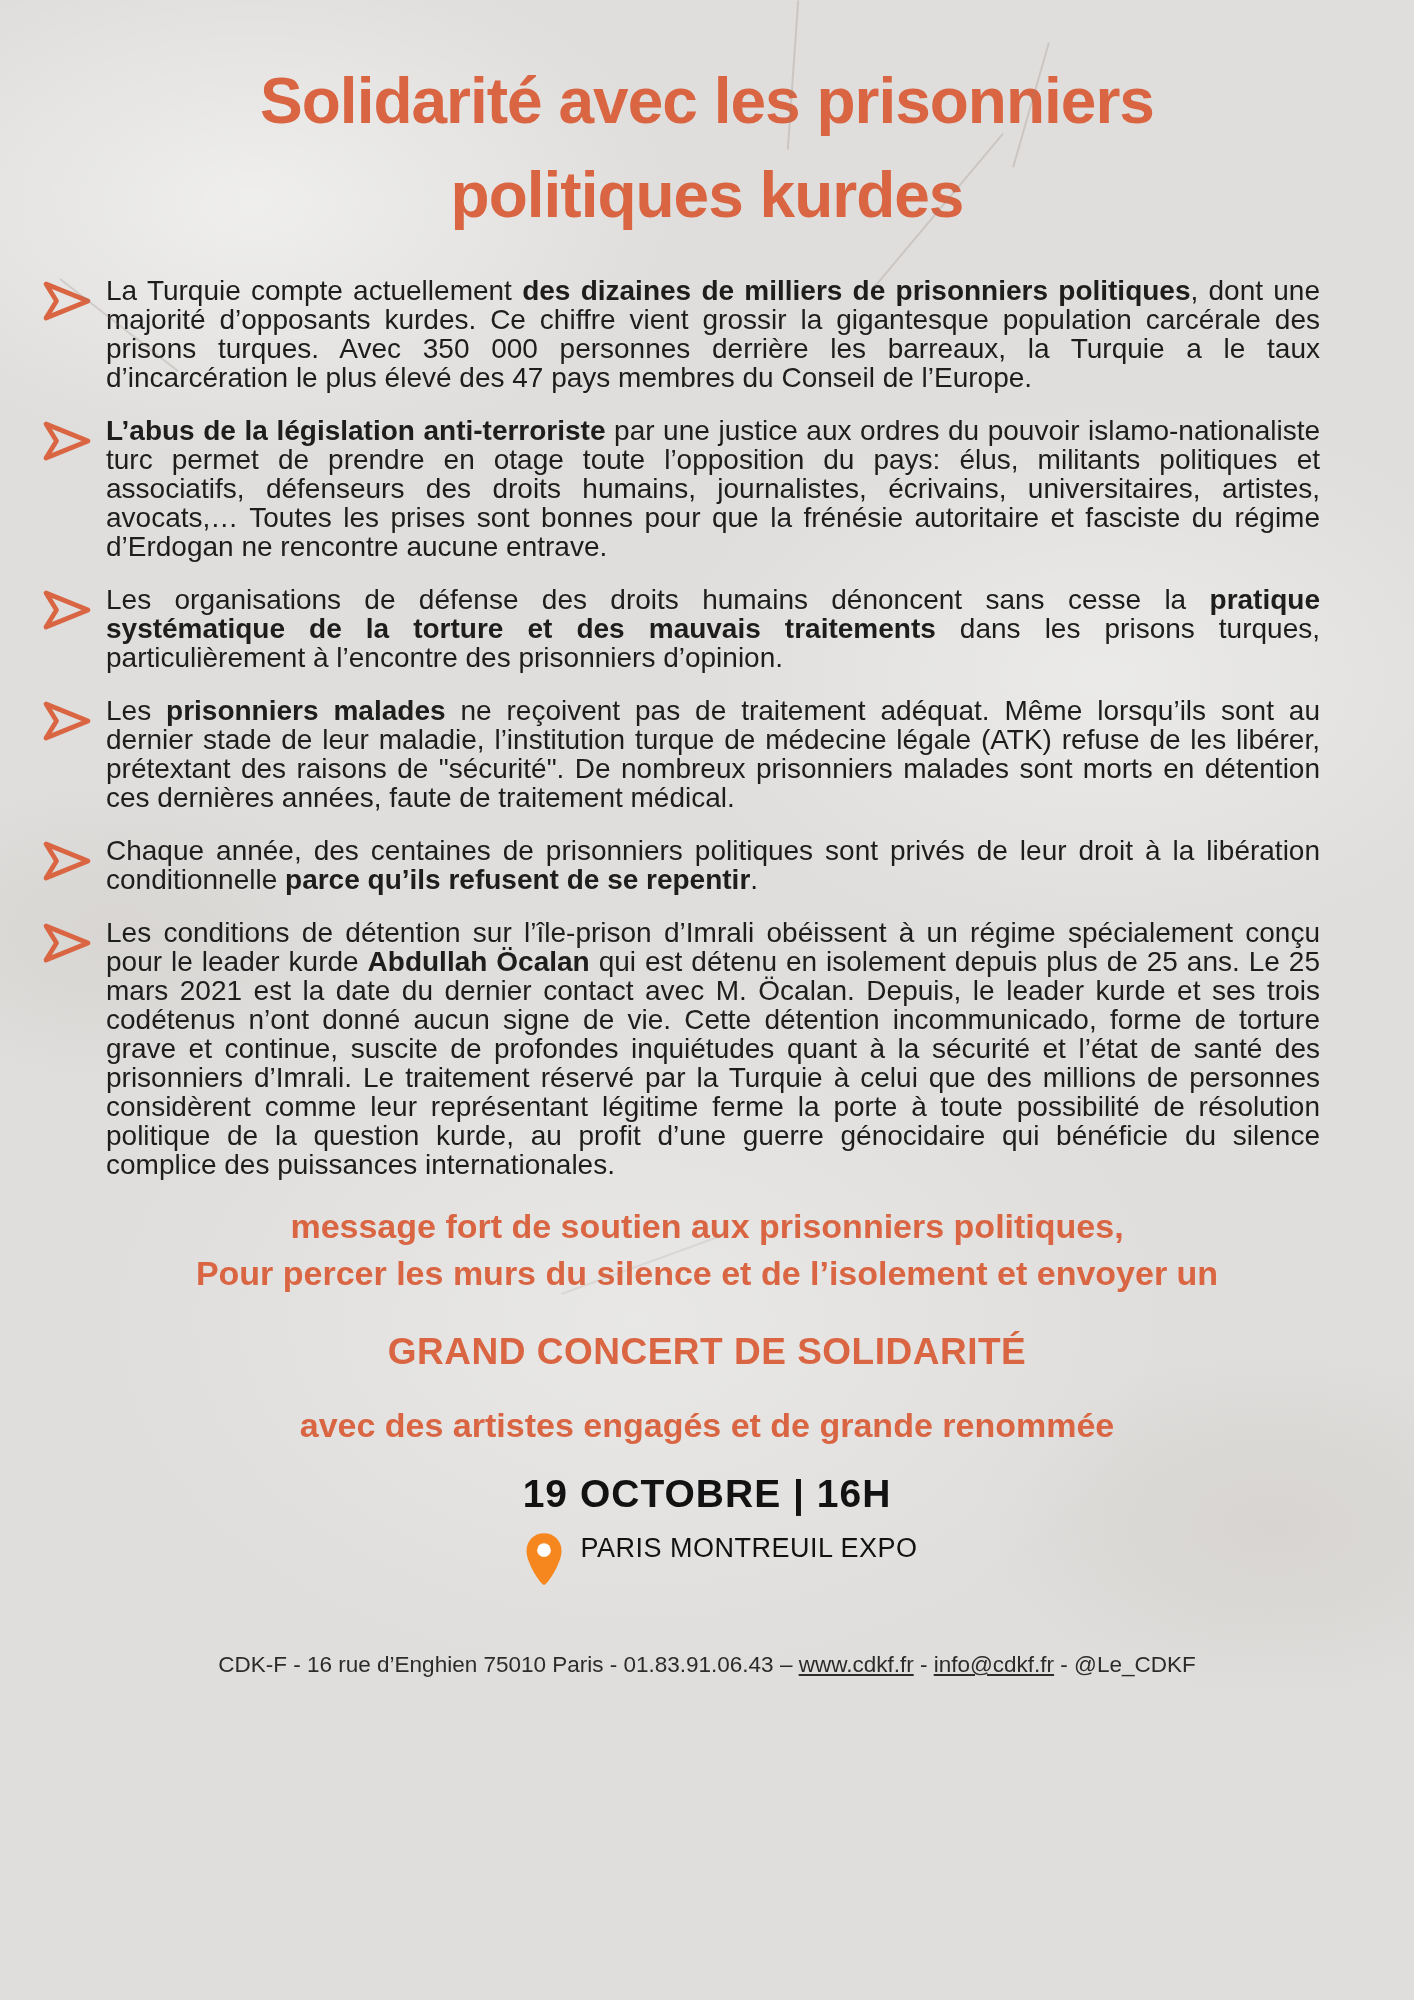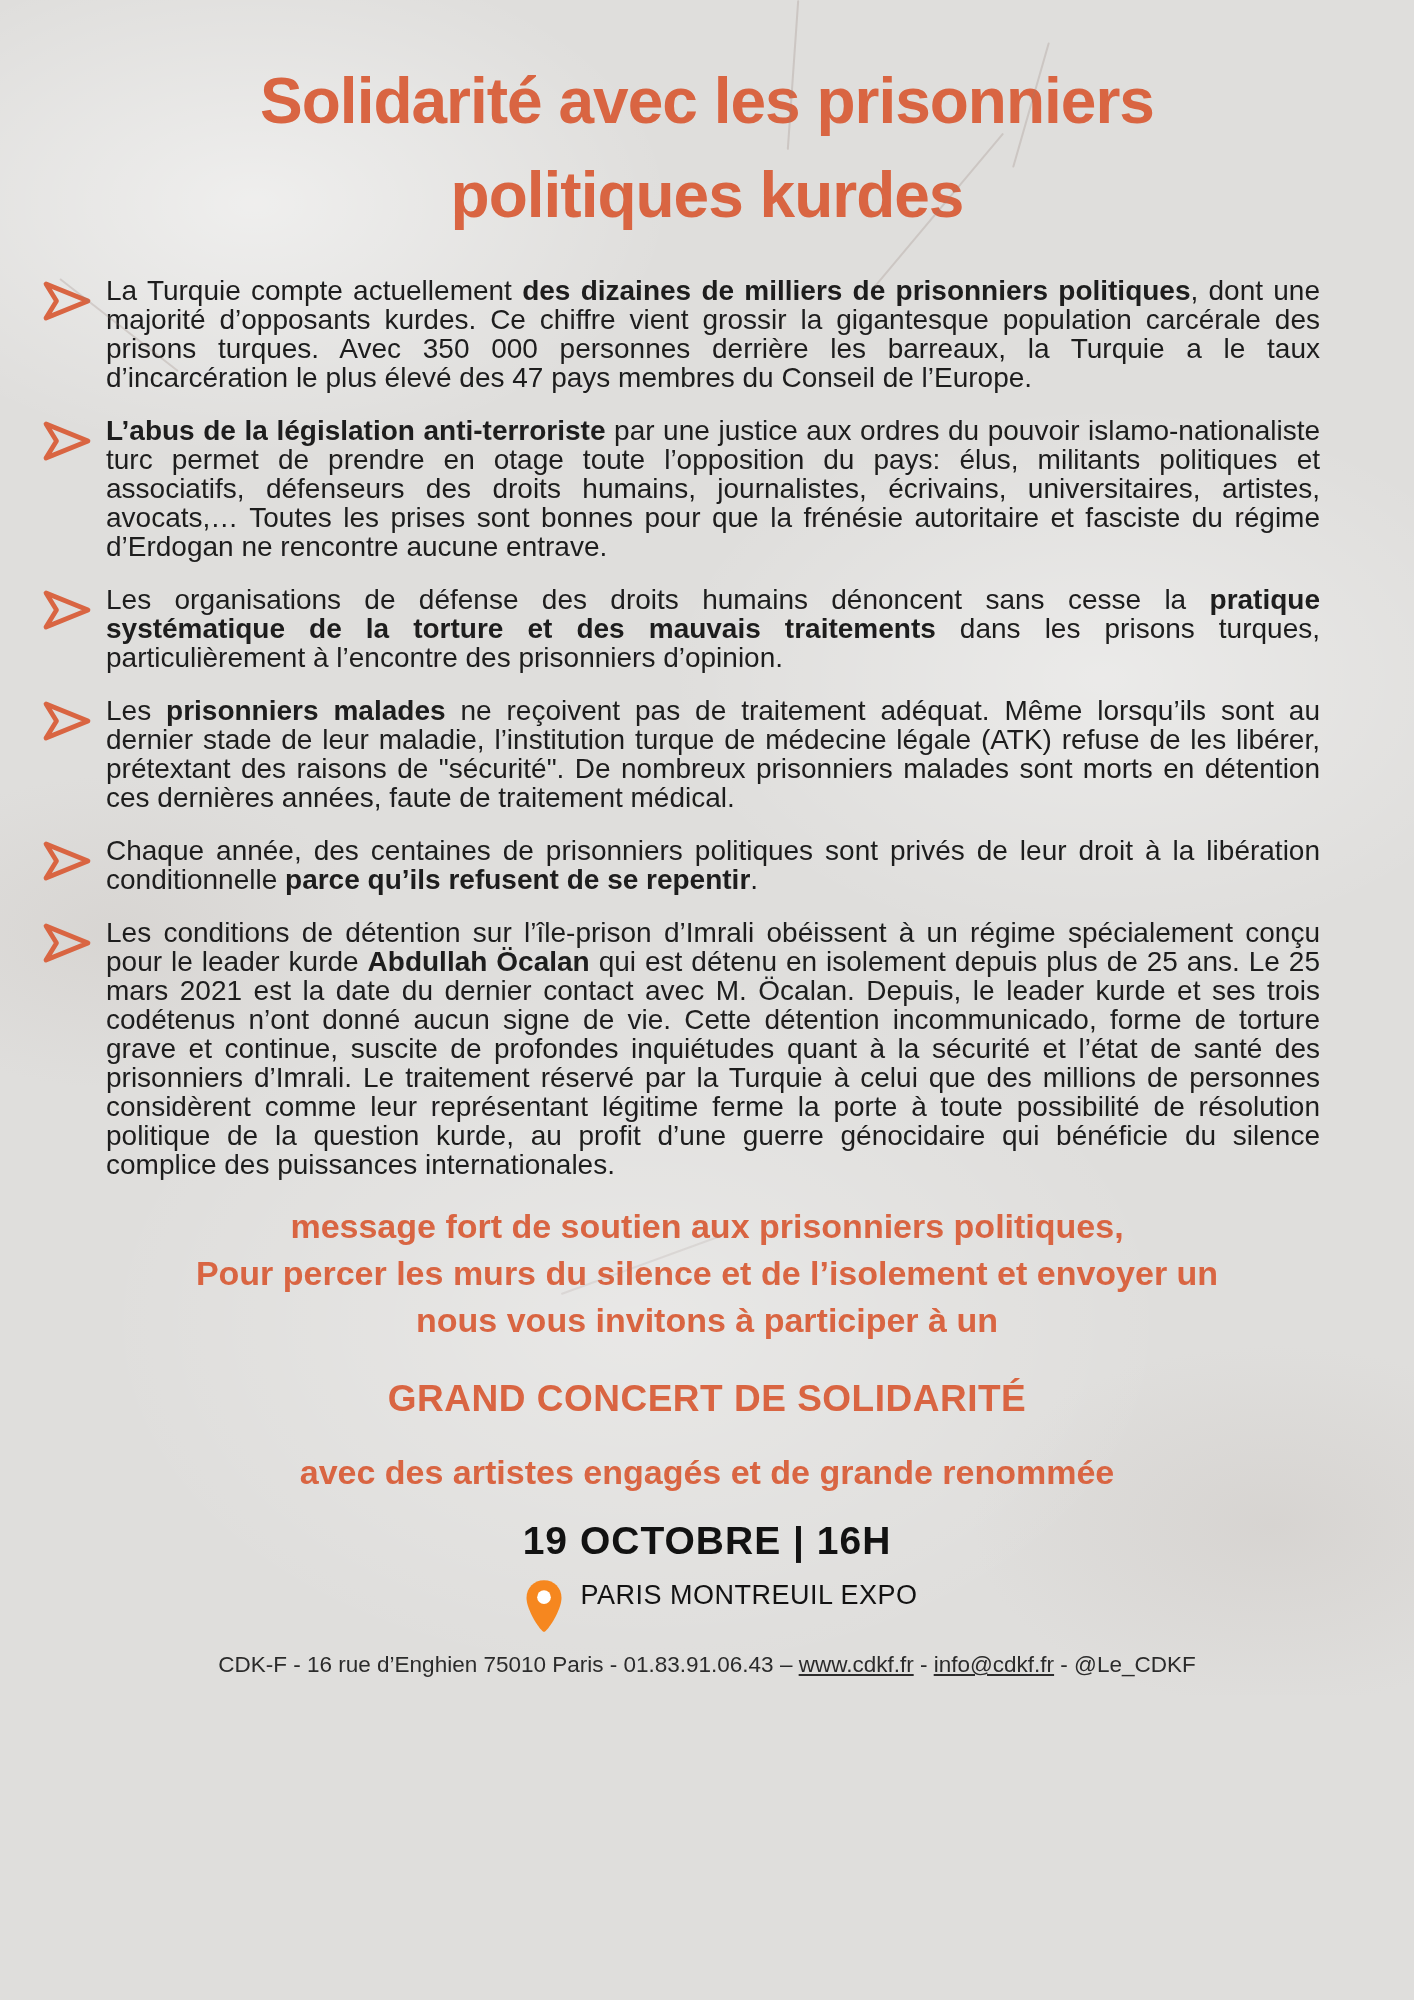--- a/index.html
+++ b/index.html
@@ -111,21 +111,20 @@
       <svg class="bullet" width="50" height="42" viewBox="0 0 38 32">
         <polygon points="3,3 35,16 3,29 11,16" fill="none" stroke="currentColor" stroke-width="3.6" stroke-linejoin="round"></polygon>
       </svg>
       <p><span>Les conditions de détention sur l’île-prison d’Imrali obéissent à un régime spécialement conçu pour le leader kurde </span><span class="b">Abdullah Öcalan</span><span> qui est détenu en isolement depuis plus de 25 ans. Le 25 mars 2021 est la date du dernier contact avec M. Öcalan. Depuis, le leader kurde et ses trois codétenus n’ont donné aucun signe de vie. Cette détention incommunicado, forme de torture grave et continue, suscite de profondes inquiétudes quant à la sécurité et l’état de santé des prisonniers d’Imrali. Le traitement réservé par la Turquie à celui que des millions de personnes considèrent comme leur représentant légitime ferme la porte à toute possibilité de résolution politique de la question kurde, au profit d’une guerre génocidaire qui bénéficie du silence complice des puissances internationales.</span></p>
     </div>
   </div>
 
   <div class="cta">
     <div>message fort de soutien aux prisonniers politiques,</div>
     <div>Pour percer les murs du silence et de l’isolement et envoyer un</div>
-    <div>nous vous invitons à participer à un</div>
   </div>
 
   <div class="concert">GRAND CONCERT DE SOLIDARITÉ</div>
 
   <div class="artists">avec des artistes engagés et de grande renommée</div>
 
   <div class="datetime">19 OCTOBRE | 16H</div>
 
   <div class="venue">
     <svg class="pin" width="40" height="56" viewBox="0 0 24 33">

